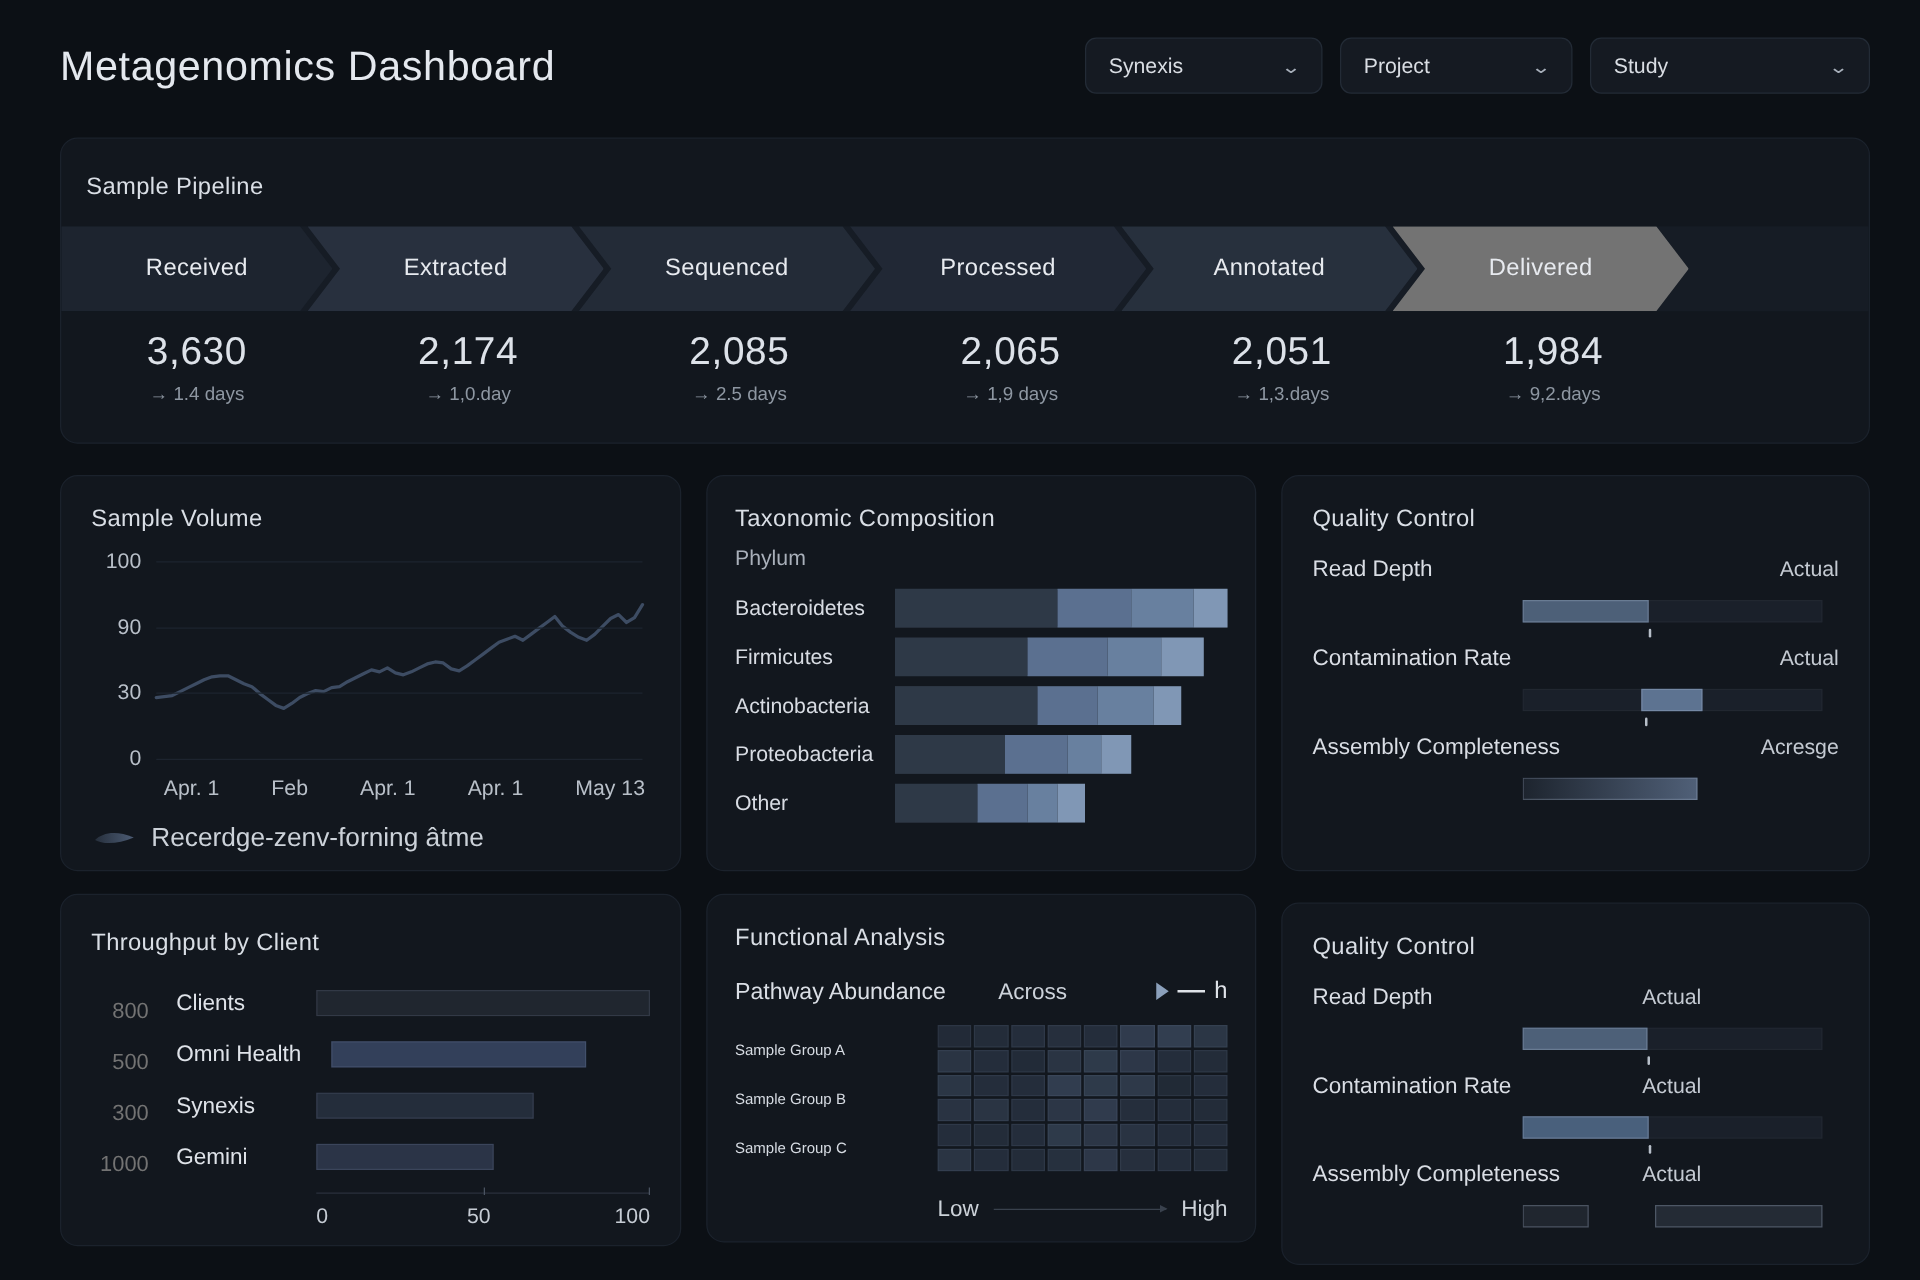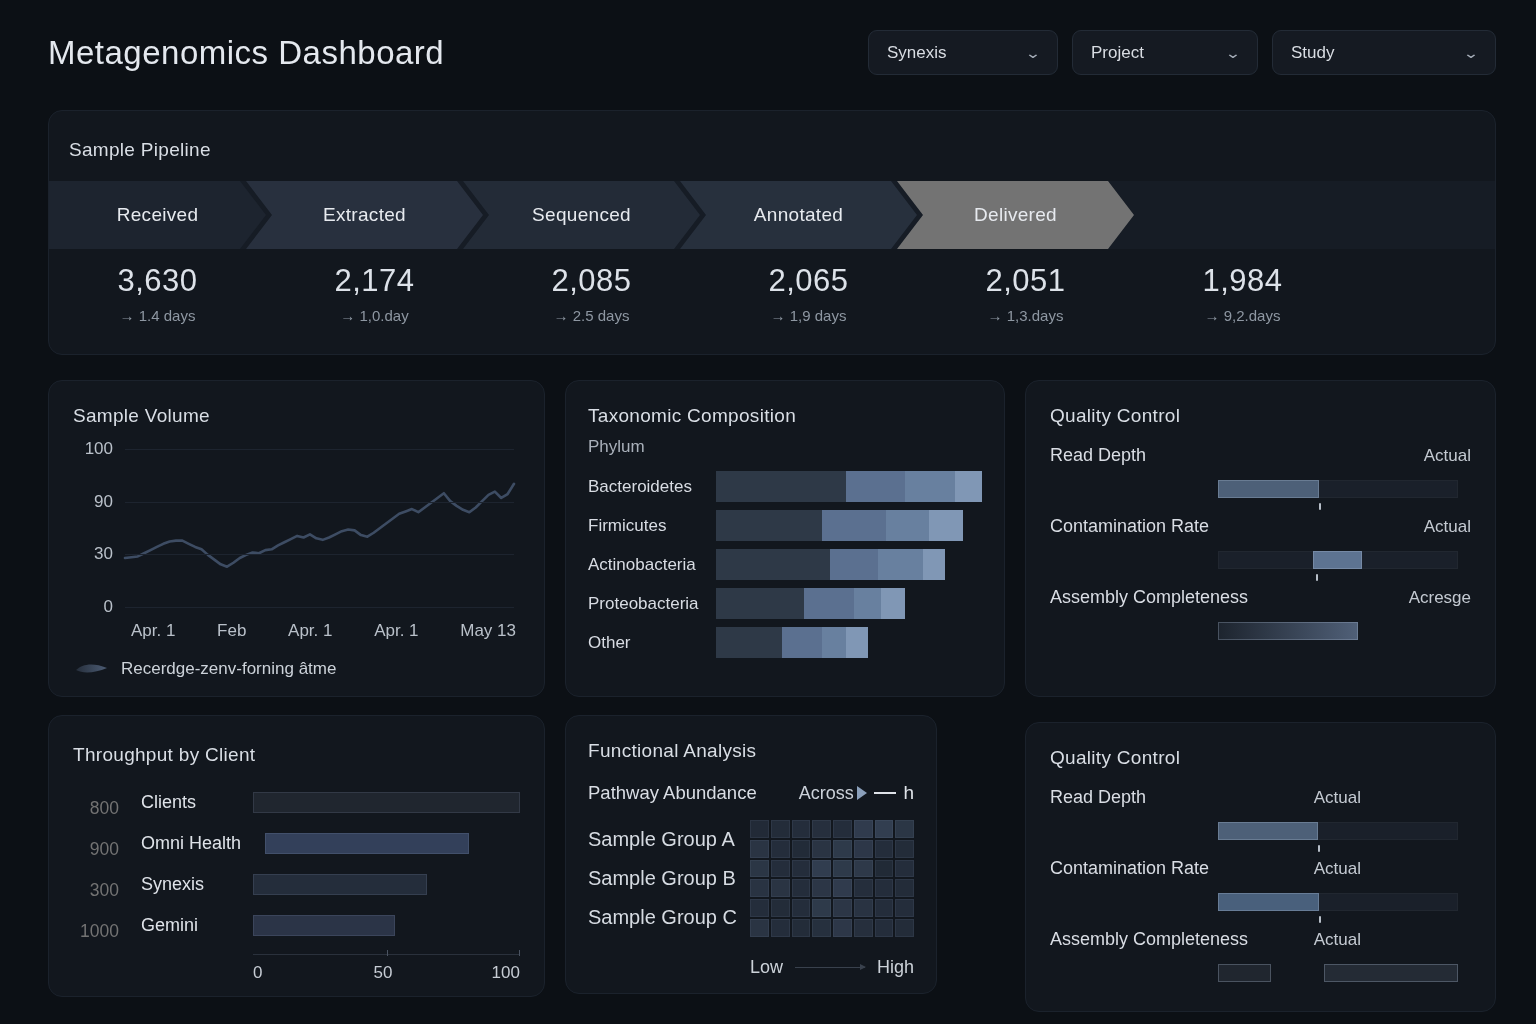--- a/index.html
+++ b/index.html
@@ -46,29 +46,29 @@
   .metrics { display:flex; width:1302px; margin-top:14px; }
   .metric { width:217px; text-align:center; }
   .metric + .metric { width:217px; }
   .metric .count { font-size:31px; font-weight:400; color:#dde2e9; letter-spacing:.5px; }
   .metric .dur { margin-top:8px; font-size:15px; color:#8e97a2; }
   
   #vol   { top:380px; left:48px;  width:497px; height:317px; padding:24px 24px; }
   #taxo  { top:380px; left:565px; width:440px; height:317px; padding:24px 22px; }
   #qc1   { top:380px; left:1025px; width:471px; height:317px; padding:24px 24px; }
   #tput  { top:715px; left:48px;  width:497px; height:282px; padding:28px 24px; }
-  #func  { top:715px; left:565px; width:372px; height:279px; padding:24px 22px; }
+  #func  { top:715px; left:565px; width:440px; height:279px; padding:24px 22px; }
   #qc2   { top:722px; left:1025px; width:471px; height:290px; padding:24px 24px; }
   
   .chart-wrap { position:relative; margin:22px 6px 0 52px; height:158px; }
   .gridline { position:absolute; left:0; right:0; height:1px; background:#1d242f; }
   .ylab { position:absolute; right:calc(100% + 12px); transform:translateY(-50%); font-size:17px; color:#b9c0c9; }
   .line-svg { position:absolute; inset:0; width:100%; height:100%; overflow:visible; }
   .xlabs { display:flex; justify-content:space-between; margin:14px 0 0 44px; padding:0 4px 0 14px; font-size:17px; color:#b9c0c9; }
-  .legend { display:flex; align-items:center; gap:12px; margin:18px 0 0 2px; font-size:17px; color:#ccd2d9; }
+  .legend { display:flex; align-items:center; gap:12px; margin:18px 0 0 2px; font-size:21px; color:#ccd2d9; }
   
   .phylum { margin:10px 0 10px; font-size:17px; color:#a9b0ba; }
   .taxo-row { display:flex; align-items:center; height:39px; }
   .taxo-row .tl { width:128px; font-size:17px; color:#d8dce3; }
   .taxo-bar-area { flex:1; height:31px; }
   .taxo-bar { height:100%; display:flex; box-shadow:inset 0 0 0 1px rgba(170,190,215,.18); }
   .taxo-seg { height:100%; }
   
   .qc-row { margin-top:18px;text-align:right; }
   .qc-head { display:flex; justify-content:space-between; align-items:baseline; }
@@ -80,21 +80,21 @@
   .qc-fill { position:absolute; top:0; bottom:0; box-shadow:inset 0 0 0 1px rgba(173,190,212,.3); }
   .qc-tick { position:absolute; top:calc(100% + 5px); width:2px; height:7px; background:#b7bfc9; border-radius:1px; }
   
   .func-sub { display:flex; align-items:center; margin-top:20px; }
   .func-sub .pa { font-size:18.5px; color:#dadee5; }
   .func-sub .across { font-size:18px; color:#ccd2da; margin-left:42px; }
   .func-icon { margin-left:auto; display:flex; align-items:center; gap:7px; color:#dfe3e9; font-size:19px; }
   .tri { width:0; height:0; border-left:10px solid #8ba0bb; border-top:7px solid transparent; border-bottom:7px solid transparent; }
   .dash { width:22px; height:2px; background:#dfe3e9; }
   .func-body { display:flex; margin-top:16px; }
-  .func-labels { width:162px; display:flex; flex-direction:column; justify-content:space-around; font-size:20px; color:#d6dbe2; }
+  .func-labels { width:162px; display:flex; flex-direction:column; justify-content:space-around; font-size:12px; color:#d6dbe2; }
   .heatmap { flex:1; display:grid; grid-template-columns:repeat(8,1fr); gap:2px; height:117px; }
   .hm-cell { box-shadow:inset 0 0 0 1px rgba(140,160,190,.10); }
   .func-legend { display:flex; align-items:center; margin:20px 0 0 162px; font-size:18px; color:#ccd2d9; }
   .leg-line { flex:1; height:1px; background:#39414d; margin:0 12px; position:relative; }
   .leg-line:after { content:""; position:absolute; right:-1px; top:-3px; border-left:6px solid #39414d; border-top:3px solid transparent; border-bottom:3px solid transparent; }
   
   .tput-rows { margin-top:16px; }
   .tput-row { display:flex; align-items:center; height:41px; }
   .tput-row .num { width:46px; text-align:right; font-size:17.5px; color:#737373;margin-top:12px; }
   .tput-row .name { min-width:88px; margin-left:22px; font-size:18px; color:#dfe3e9; white-space:nowrap; }
@@ -133,20 +133,23 @@
     <div class="stages" id="stages">
         <div class="stage" style="background: rgb(29, 36, 47);">
           <span>Received</span>
         </div>
         <div class="stage" style="background: rgb(40, 48, 62);">
           <span>Extracted</span>
         </div>
         <div class="stage" style="background: rgb(35, 43, 55);">
           <span>Sequenced</span>
         </div>
+        <div class="stage" style="background: rgb(33, 40, 53);">
+          <span>Processed</span>
+        </div>
         <div class="stage" style="background: rgb(39, 48, 61);">
           <span>Annotated</span>
         </div>
         <div class="stage" style="background: #737373;">
           <span>Delivered</span>
         </div>
       </div>
   </div>
   <div class="metrics" id="stage-metrics">
       <div class="metric">
@@ -319,21 +322,21 @@
   <h2>Throughput by Client</h2>
   <div class="tput-rows" id="tput-rows">
       <div class="tput-row">
         <span class="num">800</span>
         <span class="name">Clients</span>
         <div class="tput-bar-area">
           <div class="tput-bar" style="width: 100%; background: rgb(32, 38, 47);"></div>
         </div>
       </div>
       <div class="tput-row">
-        <span class="num">900</span>
+        <span class="num">500</span>
         <span class="name">Omni Health</span>
         <div class="tput-bar-area">
           <div class="tput-bar" style="width: 80%; background: rgb(51, 64, 90);"></div>
         </div>
       </div>
       <div class="tput-row">
         <span class="num">300</span>
         <span class="name">Synexis</span>
         <div class="tput-bar-area">
           <div class="tput-bar" style="width: 65%; background: rgb(36, 45, 59);"></div>

